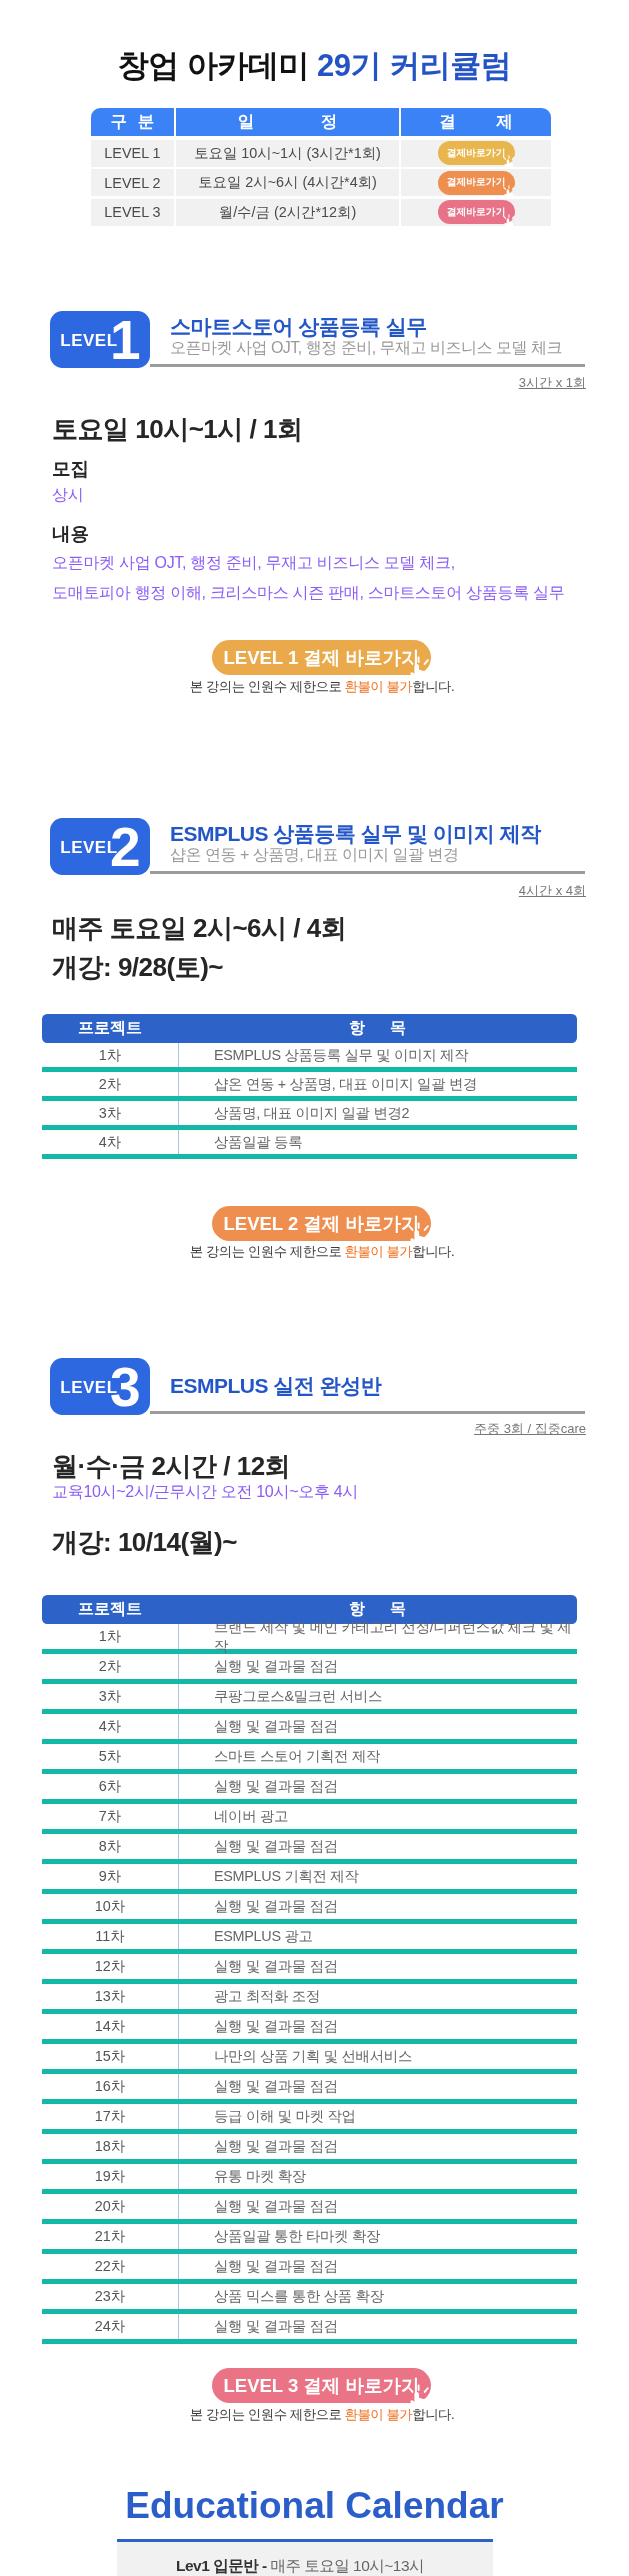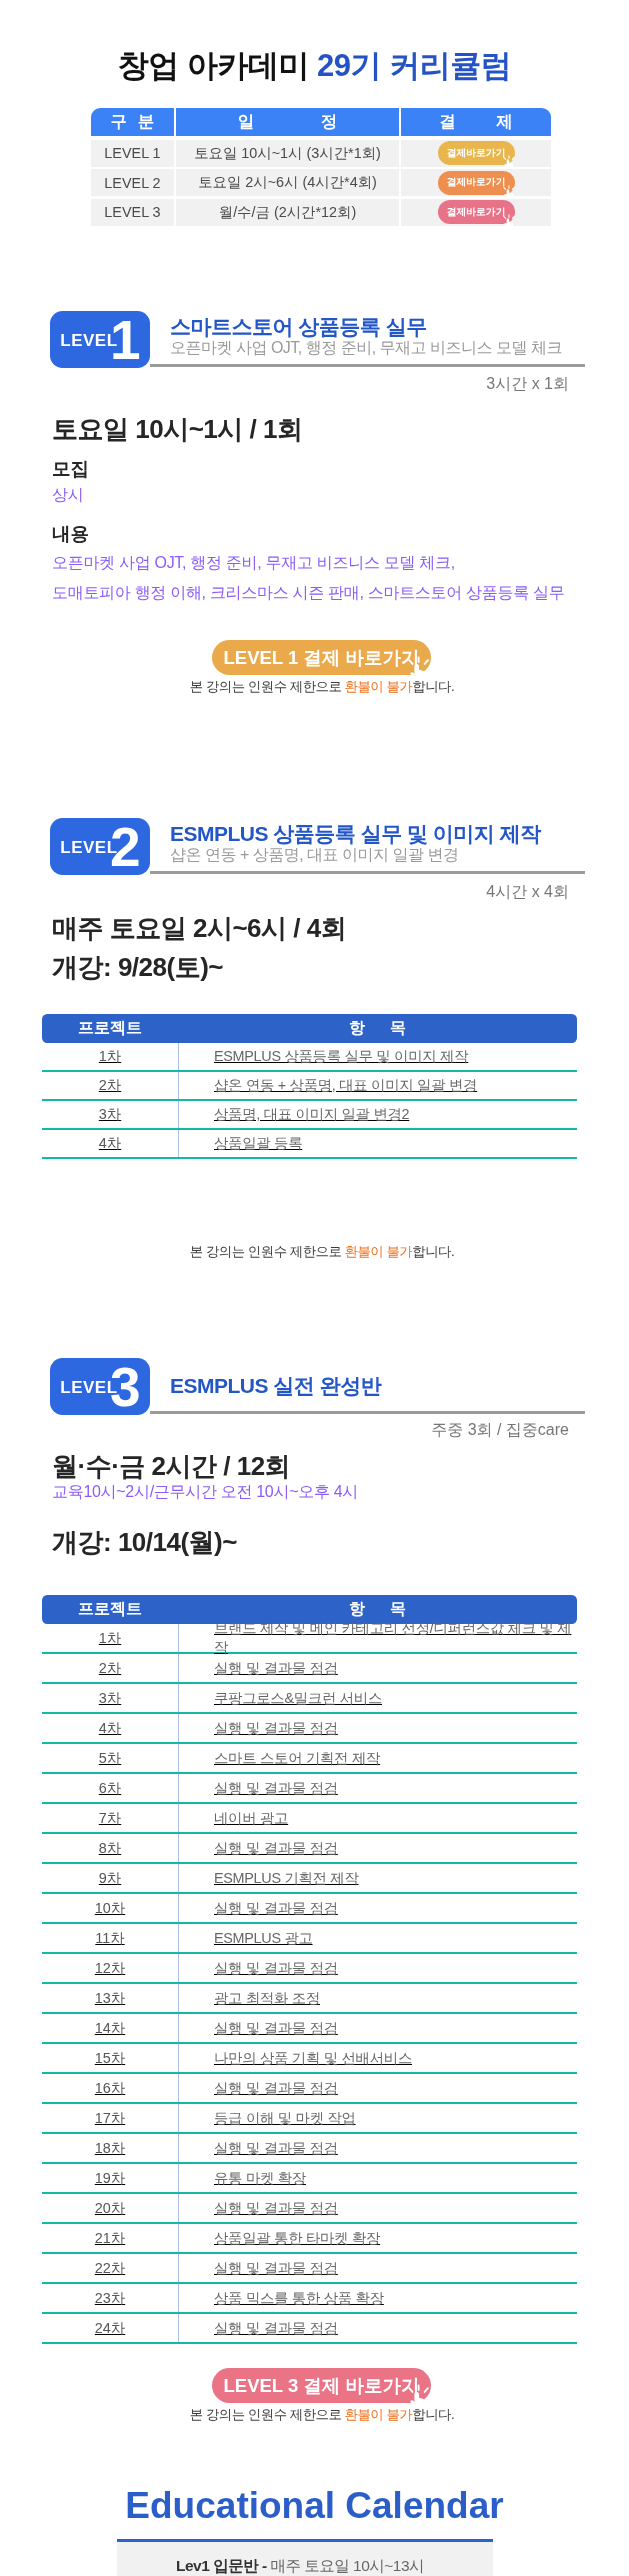--- a/index.html
+++ b/index.html
@@ -26,31 +26,31 @@
   .btn-amber{background:#E9B64E;} .btn-orange{background:#EE8F50;} .btn-pink{background:#E87287;}
   .hand-s{position:absolute;right:-3.1px;bottom:-5.7px;width:15.5px;height:15.5px;}
   
   .badge{position:absolute;left:50px;width:100px;height:57px;background:#2D68E0;border-radius:12.4px;}
   .badge .lv{position:absolute;left:10.3px;top:19.6px;color:#fff;font-size:17px;font-weight:bold;letter-spacing:0.5px;}
   .badge .num{position:absolute;right:9.3px;top:50%;transform:translateY(-50%);
               color:#fff;font-size:55px;font-weight:800;line-height:1;}
   .sec-title{position:absolute;left:170px;color:#2356C7;font-size:21px;font-weight:800;letter-spacing:-0.5px;}
   .sec-sub{position:absolute;left:170px;color:#9a9a9a;font-size:16px;letter-spacing:-0.5px;text-align:right;}
   .rule{position:absolute;left:150px;width:435px;height:2.6px;background:#9B9B9B;}
-  .right-info{position:absolute;right:60px;color:#777;font-size:16px;}
+  .right-info{position:absolute;right:43px;color:#777;font-size:13px;text-decoration:underline;}
   .h-bold{position:absolute;left:52px;color:#262626;font-size:26px;font-weight:800;letter-spacing:-0.5px;}
   .h-mid{position:absolute;left:52px;color:#262626;font-size:18.5px;font-weight:800;}
   .t-gray{position:absolute;left:52px;color:#8b5cf6;font-size:16px;letter-spacing:-0.3px;}
   
   .lv-table{position:absolute;left:42px;width:535px;}
   .lv-head{height:29px;background:#2D62C8;border-radius:5.2px;display:flex;align-items:center;
            color:#fff;font-weight:bold;font-size:16px;}
   .lv-head .hc1{width:136px;text-align:center;}
   .lv-head .hc2{flex:1;text-align:center;word-spacing:20.6px;}
-  .lv-row{display:flex;border-bottom:2px solid #14b8a6;box-sizing:border-box;text-decoration:underline;}
+  .lv-row{display:flex;border-bottom:5px solid #14b8a6;box-sizing:border-box;}
   .lv-row.h57{height:29px;} .lv-row.h58{height:30px;}
   .lv-row .rc1{width:136px;display:flex;align-items:center;justify-content:center;color:#555;font-size:14.4px;}
   .lv-row .rc2{flex:1;border-left:1px solid #A9C3E6;padding-left:35px;color:#666;font-size:14.4px;
                display:flex;align-items:center;letter-spacing:-0.3px;}
   
   .cta{position:absolute;left:212px;width:219px;height:35px;border-radius:17.5px;border:none;color:#fff;
        font-size:18.5px;font-weight:800;font-family:inherit;display:flex;align-items:center;
        justify-content:center;cursor:pointer;}
   .cta-amber{background:#EAAA4C;} .cta-orange{background:#EE8F50;} .cta-pink{background:#EA7386;}
   .cta .hand{position:absolute;right:-3.1px;bottom:-9.3px;width:28px;height:28px;}
@@ -196,20 +196,31 @@
     <div class="rc1">3차</div>
     <div class="rc2">상품명, 대표 이미지 일괄 변경2</div>
   </div>
 
   <div class="lv-row h57">
     <div class="rc1">4차</div>
     <div class="rc2">상품일괄 등록</div>
   </div>
 </div>
   </div>
+  <button class="cta cta-orange" style="top:1206px;">
+    <span>LEVEL 2 결제 바로가기</span>
+    <span class="hand"><svg viewBox="0 0 60 60" width="100%" height="100%">
+          <g stroke="#fff" stroke-width="4" stroke-linecap="round">
+            <line x1="14" y1="17" x2="7" y2="9"></line>
+            <line x1="27" y1="13" x2="27" y2="3"></line>
+            <line x1="40" y1="17" x2="47" y2="9"></line>
+          </g>
+          <path fill="#fff" d="M23 54c-3.2 0-6.1-1.7-7.6-4.5l-5.6-10.2c-1.6-3 1.9-6 4.6-3.9l3.6 2.8V22c0-2.8 2.2-5 5-5s5 2.2 5 5v7.6l9.8 2.3c3.3.8 5.2 2.9 5.2 6.2v5.9c0 5-4 9-9 9z"></path>
+        </svg></span>
+  </button>
   <div class="disc" style="top:1243px;">
     <span>본 강의는 인원수 제한으로 </span><span class="em">환불이 불가</span><span>합니다.</span>
   </div>
 
   <div class="badge" style="top:1358px;">
     <span class="lv">LEVEL</span>
     <span class="num">3</span>
   </div>
   <div class="sec-title" style="top:1372px;">ESMPLUS 실전 완성반</div>
   <div class="rule" style="top:1411px;"></div>

